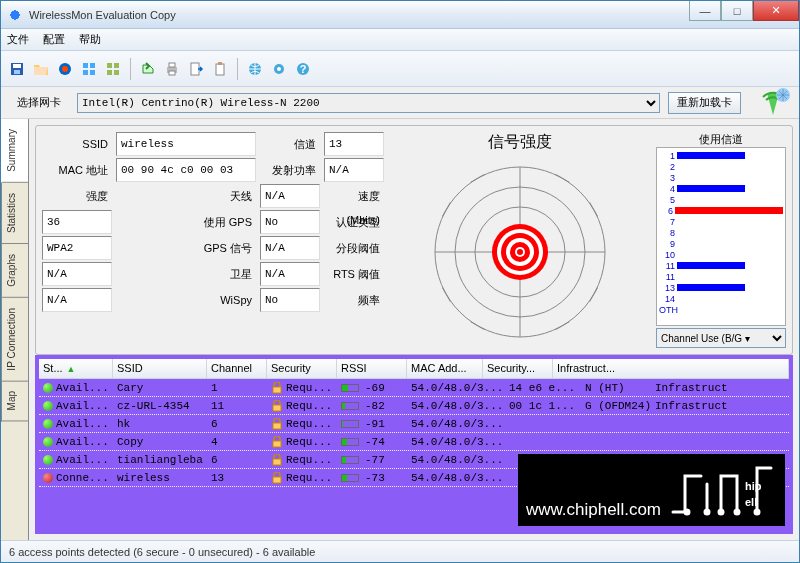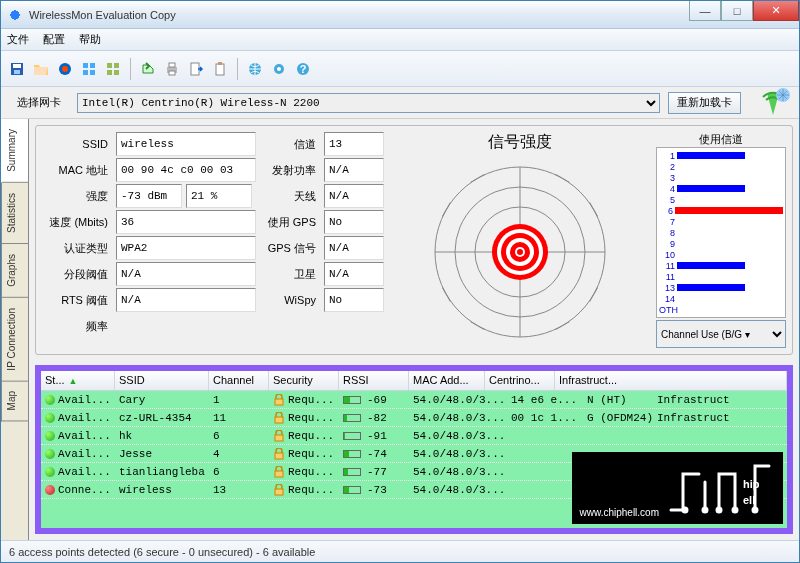--- a/index.html
+++ b/index.html
@@ -18,50 +18,50 @@
 .tb-ico svg{width:16px;height:16px}
 .nicrow{height:32px;display:flex;align-items:center;padding:0 8px;gap:8px;background:#f0f0f0;border-bottom:1px solid #d0d0d0}
 .nicrow label{min-width:60px;text-align:center}
 .nicrow select{flex:1;height:20px;font-family:"Courier New",monospace;font-size:11px;border:1px solid #7b9ebd}
 .nicrow button{height:22px;padding:0 8px;border:1px solid #7b9ebd;background:linear-gradient(#fefefe,#e3e9ef)}
 .antenna{width:36px;height:36px;margin-left:6px}
 .content{flex:1;display:flex;min-height:0}
 .vtabs{width:28px;background:#ece9d8;border-right:1px solid #888;display:flex;flex-direction:column-reverse;justify-content:flex-end}
 .vtab{writing-mode:vertical-rl;transform:rotate(180deg);padding:10px 4px;border-top:1px solid #888;border-right:1px solid #888;background:#ece9d8;font-size:10px;text-align:center;color:#333}
 .vtab.active{background:#fff;border-right:1px solid #fff}
-.mainpane{flex:1;display:flex;flex-direction:column;padding:6px;gap:10px;min-width:0}
+.mainpane{flex:1;display:flex;flex-direction:column;padding:6px;gap:0;min-width:0}
 .topgroup{border:1px solid #bbb;border-radius:3px;padding:6px;display:flex;gap:6px;background:#f0f0f0;height:230px}
 .fields{display:grid;grid-template-columns:70px 140px 60px 60px;grid-auto-rows:24px;gap:2px 4px;align-content:start}
 .fields .lbl{text-align:right;padding-right:4px;line-height:24px}
 .fields .val{border:1px inset #ddd;background:#fff;padding:2px 4px;font-family:"Courier New",monospace;line-height:18px;white-space:nowrap;overflow:hidden}
 .fields .val.half{width:66px;display:inline-block}
 .gauge{flex:1;display:flex;flex-direction:column;align-items:center}
 .gauge-title{font-size:16px;margin-bottom:4px}
 .channels{width:130px;display:flex;flex-direction:column}
 .ch-title{font-size:11px;margin-bottom:0;text-align:center}
 .ch-bars{flex:1;border:1px solid #aaa;background:#fff;padding:2px;position:relative}
 .ch-row{display:flex;align-items:center;height:11px}
 .ch-num{width:18px;text-align:right;font-size:9px;color:#00c;padding-right:2px}
 .ch-bar{height:7px}
-.ch-sel{height:28px;font-size:10px;margin-top:2px;border:1px solid #7b9ebd}
-.listwrap{flex:1;border:6px solid #8b5cf6;background:#86efac;display:flex;flex-direction:column;min-height:0;position:relative}
+.ch-sel{height:20px;font-size:10px;margin-top:2px;border:1px solid #7b9ebd}
+.listwrap{flex:1;border:4px solid #8b5cf6;background:#8b5cf6;display:flex;flex-direction:column;min-height:0;position:relative}
 .listhdr{height:20px;background:linear-gradient(#fefefe,#e7ecf2);border-bottom:1px solid #c7d3e0;display:flex}
 .listhdr .col{border-right:1px solid #d0d7de;padding:3px 4px;font-size:11px;white-space:nowrap;overflow:hidden}
 .listbody{flex:1;overflow:hidden}
 .listrow{height:18px;display:flex;border-bottom:1px dotted #eee}
 .listrow .col{padding:2px 4px;font-family:"Courier New",monospace;font-size:11px;white-space:nowrap;overflow:hidden;display:flex;align-items:center;gap:3px}
 .c-status{width:74px}.c-ssid{width:94px}.c-channel{width:60px}.c-security{width:70px}.c-rssi{width:70px}.c-rates{width:98px}.c-mac{width:76px}.c-network{width:70px}.c-infra{flex:1}
 .dot-green{width:10px;height:10px;border-radius:50%;background:radial-gradient(circle at 30% 30%,#9f6,#2a2)}
 .dot-red{width:10px;height:10px;border-radius:50%;background:radial-gradient(circle at 30% 30%,#f88,#b22)}
 .lock{width:12px;height:12px}
 .rssi-bar{display:inline-block;width:18px;height:8px;border:1px solid #666;position:relative;margin-right:3px}
 .rssi-bar i{position:absolute;left:0;top:0;bottom:0;background:#2b2}
 .statusbar{height:22px;border-top:1px solid #c7d3e0;background:linear-gradient(#f6f9fc,#e8eef6);display:flex;align-items:center;padding:0 8px;color:#333}
 .watermark{position:absolute;right:4px;bottom:4px;background:#000;color:#fff;font-family:Arial;padding:6px 8px;display:flex;align-items:flex-end;gap:6px;z-index:5}
-.watermark .url{font-size:10px}
+.watermark .url{font-size:17px}
 .sort-arrow{color:#2a2;font-size:9px;margin-left:4px}
 </style>
 </head>
 <body>
 
 <div class="window">
 
   <div class="titlebar">
     <div class="titlebar-icon"></div>
     <div class="titlebar-title">WirelessMon Evaluation Copy</div>
@@ -190,24 +190,20 @@
           <div class="val">wireless</div>
           <div class="lbl">信道</div>
           <div class="val">13</div>
 
           <div class="lbl">MAC 地址</div>
           <div class="val">00 90 4c c0 00 03</div>
           <div class="lbl">发射功率</div>
           <div class="val">N/A</div>
 
           <div class="lbl">强度</div>
-          <div style="display:flex;gap:4px">
-              <span class="val half">-73 dBm</span>
-              <span class="val half">21 %</span>
-            </div>
           <div class="lbl">天线</div>
           <div class="val">N/A</div>
 
           <div class="lbl">速度 (Mbits)</div>
           <div class="val">36</div>
           <div class="lbl">使用 GPS</div>
           <div class="val">No</div>
 
           <div class="lbl">认证类型</div>
           <div class="val">WPA2</div>
@@ -327,21 +323,21 @@
       </div>
 
       <div class="listwrap">
         <div class="listhdr">
           <div class="col c-status"><span>St...</span><span class="sort-arrow">▲</span></div>
           <div class="col c-ssid">SSID</div>
           <div class="col c-channel">Channel</div>
           <div class="col c-security">Security</div>
           <div class="col c-rssi">RSSI</div>
           <div class="col c-mac">MAC Add...</div>
-          <div class="col c-network">Centrino...</div>
+          <div class="col c-network">Security...</div>
           <div class="col c-infra">Infrastruct...</div>
         </div>
         <div class="listbody" id="listbody">
             <div class="listrow">
               <div class="col c-status"><span class="dot-green"></span>Avail...</div>
               <div class="col c-ssid">Cary</div>
               <div class="col c-channel">1</div>
               <div class="col c-security"><svg class="lock" viewBox="0 0 12 12">
                   <rect x="2" y="5" width="8" height="6" fill="#fc6" stroke="#c80"></rect>
                   <path d="M3 5V3a3 3 0 0 1 6 0v2" fill="none" stroke="#c80" stroke-width="1.5"></path>
@@ -381,21 +377,21 @@
               <div class="col c-rssi"><span class="rssi-bar">
                   <i style="width:8%"></i>
                 </span>-91</div>
               <div class="col c-rates">54.0/48.0/3...</div>
               <div class="col c-mac"></div>
               <div class="col c-network"></div>
               <div class="col c-infra"></div>
             </div>
             <div class="listrow">
               <div class="col c-status"><span class="dot-green"></span>Avail...</div>
-              <div class="col c-ssid">Jesse</div>
+              <div class="col c-ssid">Copy</div>
               <div class="col c-channel">4</div>
               <div class="col c-security"><svg class="lock" viewBox="0 0 12 12">
                   <rect x="2" y="5" width="8" height="6" fill="#fc6" stroke="#c80"></rect>
                   <path d="M3 5V3a3 3 0 0 1 6 0v2" fill="none" stroke="#c80" stroke-width="1.5"></path>
                 </svg>Requ...</div>
               <div class="col c-rssi"><span class="rssi-bar">
                   <i style="width:30%"></i>
                 </span>-74</div>
               <div class="col c-rates">54.0/48.0/3...</div>
               <div class="col c-mac"></div>

